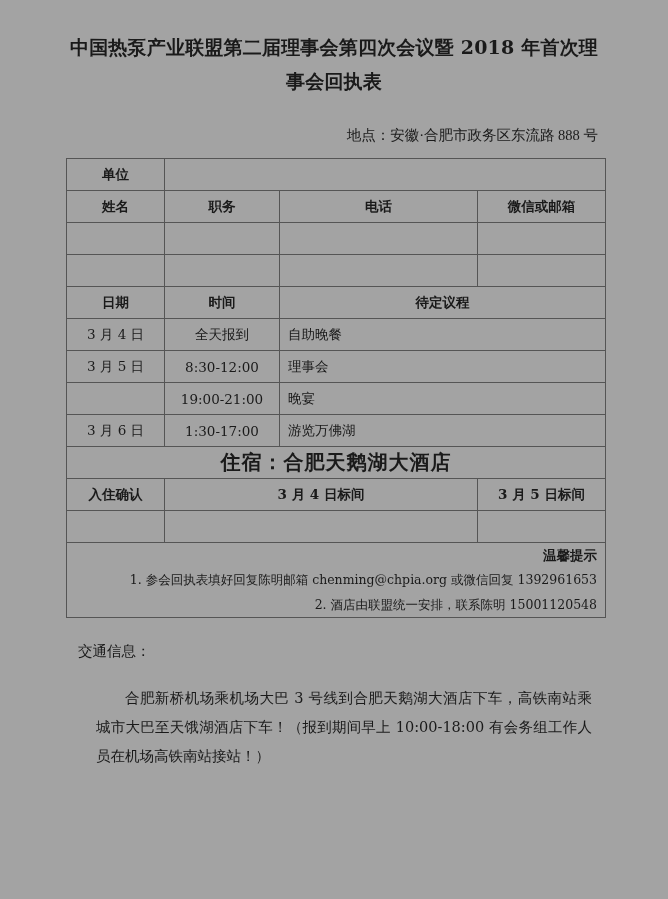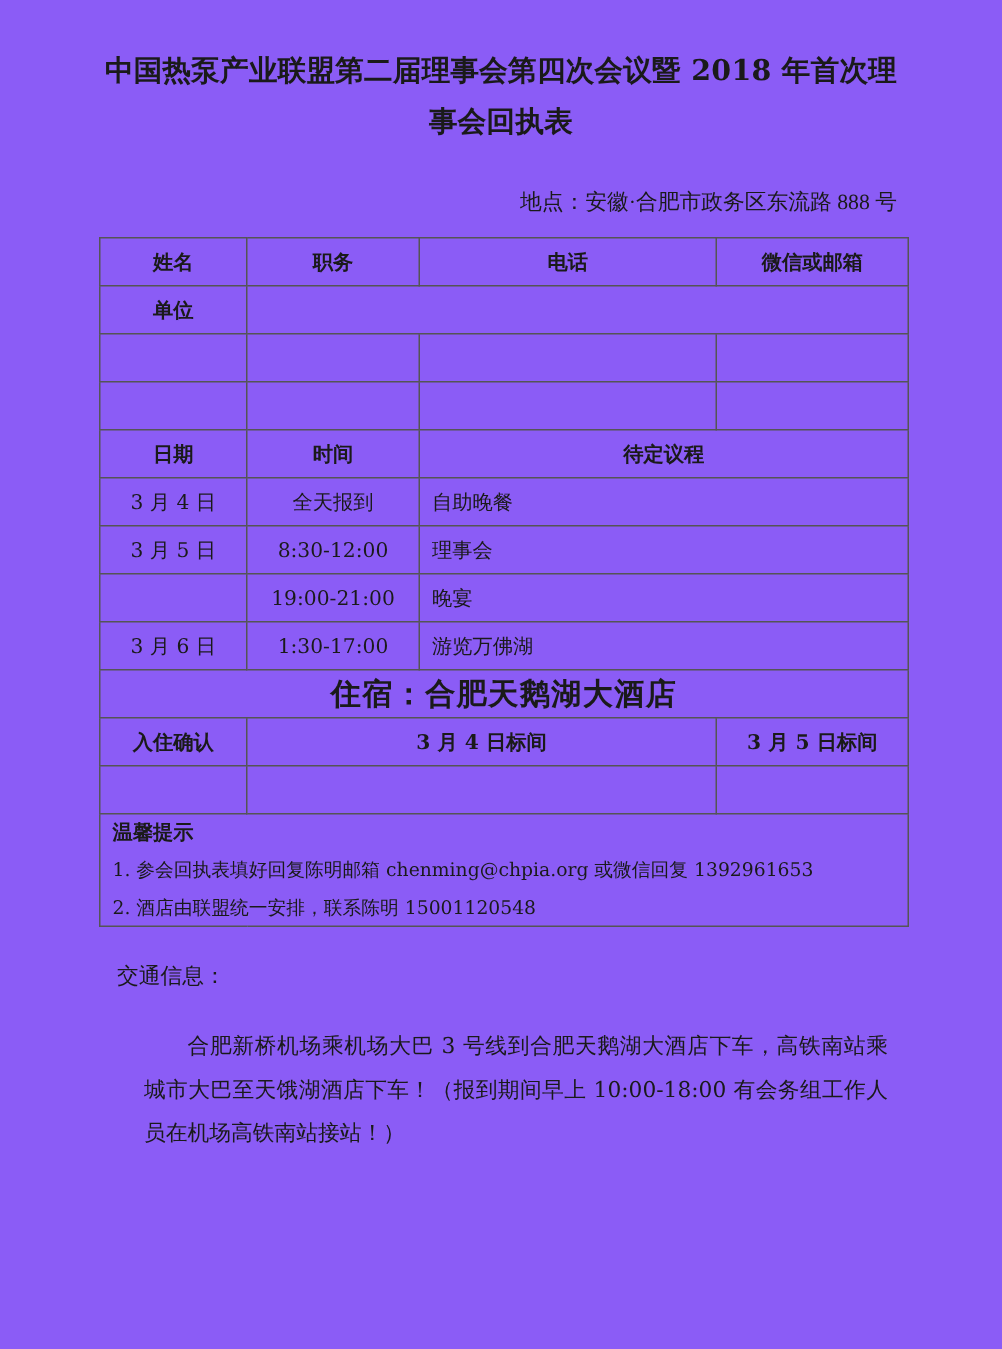--- a/index.html
+++ b/index.html
@@ -12,21 +12,21 @@
     height: 899px;
     font-family: "DejaVu Serif", "Liberation Serif", serif;
     color: #1a1a1a;
     position: relative;
     overflow: hidden;
   }
   .page {
     width: 668px;
     height: 899px;
     position: relative;
-    background: #8b5cf6;
+    background: #a3a3a3;
     box-sizing: border-box;
   }
 
   
   .doc-title {
     margin: 0;
     padding: 30px 62px 0 62px;
     font-size: 19px;
     font-weight: bold;
     line-height: 34px;
@@ -79,21 +79,21 @@
   td.hotel {
     text-align: center;
     font-weight: bold;
     font-size: 20px;
     height: 36px;
     letter-spacing: 1px;
   }
   td.notes-cell {
     height: auto;
     padding: 7px 10px 9px 10px;
-    text-align: left;
+    text-align: right;
     margin-top: 38px;
   }
   .notes-title {
     font-weight: bold;
     font-size: 13.5px;
     line-height: 24px;
   }
   .note-line {
     font-size: 12.5px;
     line-height: 25px;
@@ -131,29 +131,29 @@
     <table class="receipt">
       <colgroup>
         <col style="width:98px">
         <col style="width:115px">
         <col style="width:198px">
         <col style="width:128px">
       </colgroup>
       <tbody>
 
         <tr>
+          <td class="hdr">单位</td>
+          <td class="lft" colspan="3"></td>
+        </tr>
+
+        <tr>
           <td class="hdr">姓名</td>
           <td class="hdr">职务</td>
           <td class="hdr">电话</td>
           <td class="hdr">微信或邮箱</td>
-        </tr>
-
-        <tr>
-          <td class="hdr">单位</td>
-          <td class="lft" colspan="3"></td>
         </tr>
 
         <tr>
           <td class="blank lft"></td>
           <td class="blank lft"></td>
           <td class="blank lft"></td>
           <td class="blank lft"></td>
         </tr>
 
         <tr>

